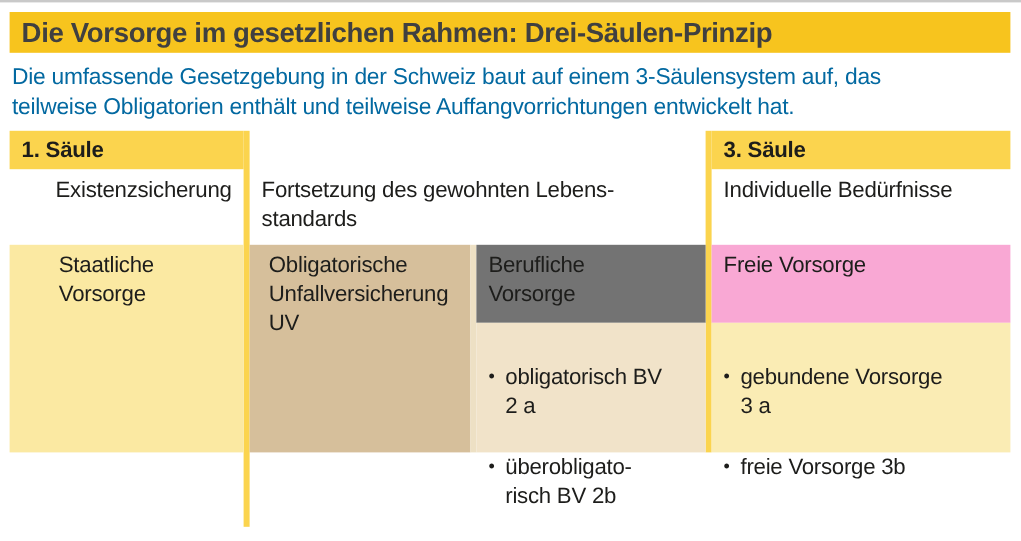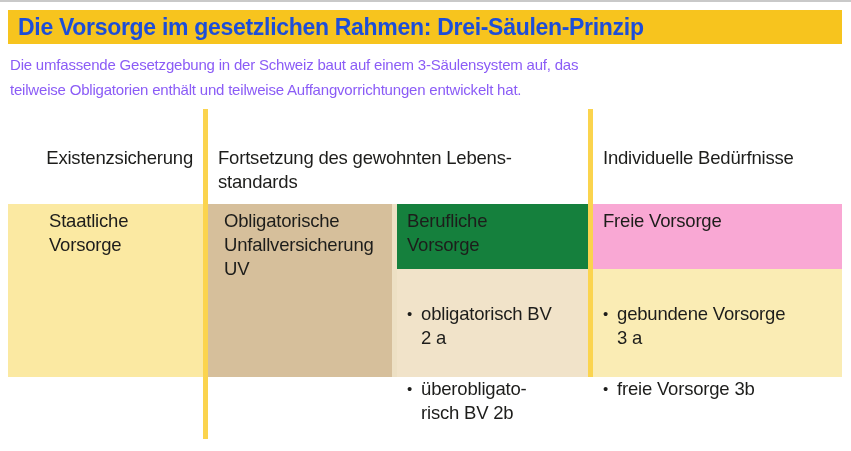--- a/index.html
+++ b/index.html
@@ -10,25 +10,25 @@
     color:#1d1d1b;
   }
   .top-rule{position:absolute;top:0;left:0;width:851px;height:2px;background:#c9c9c9;}
   .content{position:absolute;left:8px;top:10px;width:834px;}
 
   .title-band{
     height:34px;background:#f7c41e;display:flex;align-items:center;
     padding:0 10px;box-sizing:border-box;
   }
   .title-band h1{
-    margin:0;font-size:23px;font-weight:bold;color:#1d4ed8;letter-spacing:-0.3px;
+    margin:0;font-size:23px;font-weight:bold;color:#404040;letter-spacing:-0.3px;
     white-space:nowrap;
   }
   .intro{
-    margin:8px 0 0 2px;font-size:15px;line-height:25px;color:#8b5cf6;
+    margin:8px 0 0 2px;font-size:19px;line-height:25px;color:#0369a1;
     white-space:pre-line;letter-spacing:-0.2px;
   }
 
   .grid{
     margin-top:7px;
     display:grid;
     grid-template-columns:195px 5px 184px 5px 191px 5px 249px;
     grid-template-rows:32px 63px 65px 108px 62px;
   }
   .cell{
@@ -39,21 +39,21 @@
   }
   .hdr{
     font-weight:bold;display:flex;align-items:center;
     padding-top:0;padding-bottom:0;white-space:nowrap;
   }
   
   .bg-yellow-hdr{background:#fbd44e;}
   .bg-tan-hdr{background:#d2bb94;}
   .bg-pale-yellow{background:#fbe9a2;padding-left:41px;}
   .bg-tan-cell{background:#d6bf9b;padding-left:16px;}
-  .bg-dark-tan{background:#15803d;}
+  .bg-dark-tan{background:#737373;}
   .bg-cream{background:#f1e3c9;}
   .bg-mid-yellow{background:#f9a8d4;}
   .bg-light-yellow{background:#faecb4;}
   .bg-gray{background:#cccccb;}
   .div-yellow{background:#fbd44e;}
   .div-cream{background:#ede0c4;}
 
   .bullets{padding-top:9px;}
   .bullet-row{display:flex;gap:9px;margin-bottom:3px;}
   .bullet-marker{flex:0 0 auto;font-size:15px;line-height:24px;}
@@ -68,22 +68,24 @@
 
   <div class="title-band">
     <h1>Die Vorsorge im gesetzlichen Rahmen: Drei-Säulen-Prinzip</h1>
   </div>
 
   <p class="intro">Die umfassende Gesetzgebung in der Schweiz baut auf einem 3-Säulensystem auf, das
 teilweise Obligatorien enthält und teilweise Auffangvorrichtungen entwickelt hat.</p>
 
   <div class="grid">
 
+    <div class="cell hdr bg-yellow-hdr" style="grid-column:1;grid-row:1;">1. Säule</div>
     <div class="div-yellow" style="grid-column:2;grid-row:1 / 6;"></div>
     <div class="div-yellow" style="grid-column:6;grid-row:1 / 5;"></div>
+    <div class="cell hdr bg-yellow-hdr" style="grid-column:7;grid-row:1;">3. Säule</div>
 
     <div class="cell" style="grid-column:1;grid-row:2;text-align:right;">Existenzsicherung</div>
     <div class="cell" style="grid-column:7;grid-row:2;">Individuelle Bedürfnisse</div>
     <div class="cell" style="grid-column:3 / 6;grid-row:2;">Fortsetzung des gewohnten Lebens-
 standards</div>
 
     <div class="cell bg-pale-yellow" style="grid-column:1;grid-row:3 / 5;">Staatliche Vorsorge</div>
 
     <div class="cell bg-tan-cell" style="grid-column:3;grid-row:3 / 5;">Obligatorische
 Unfallversicherung

